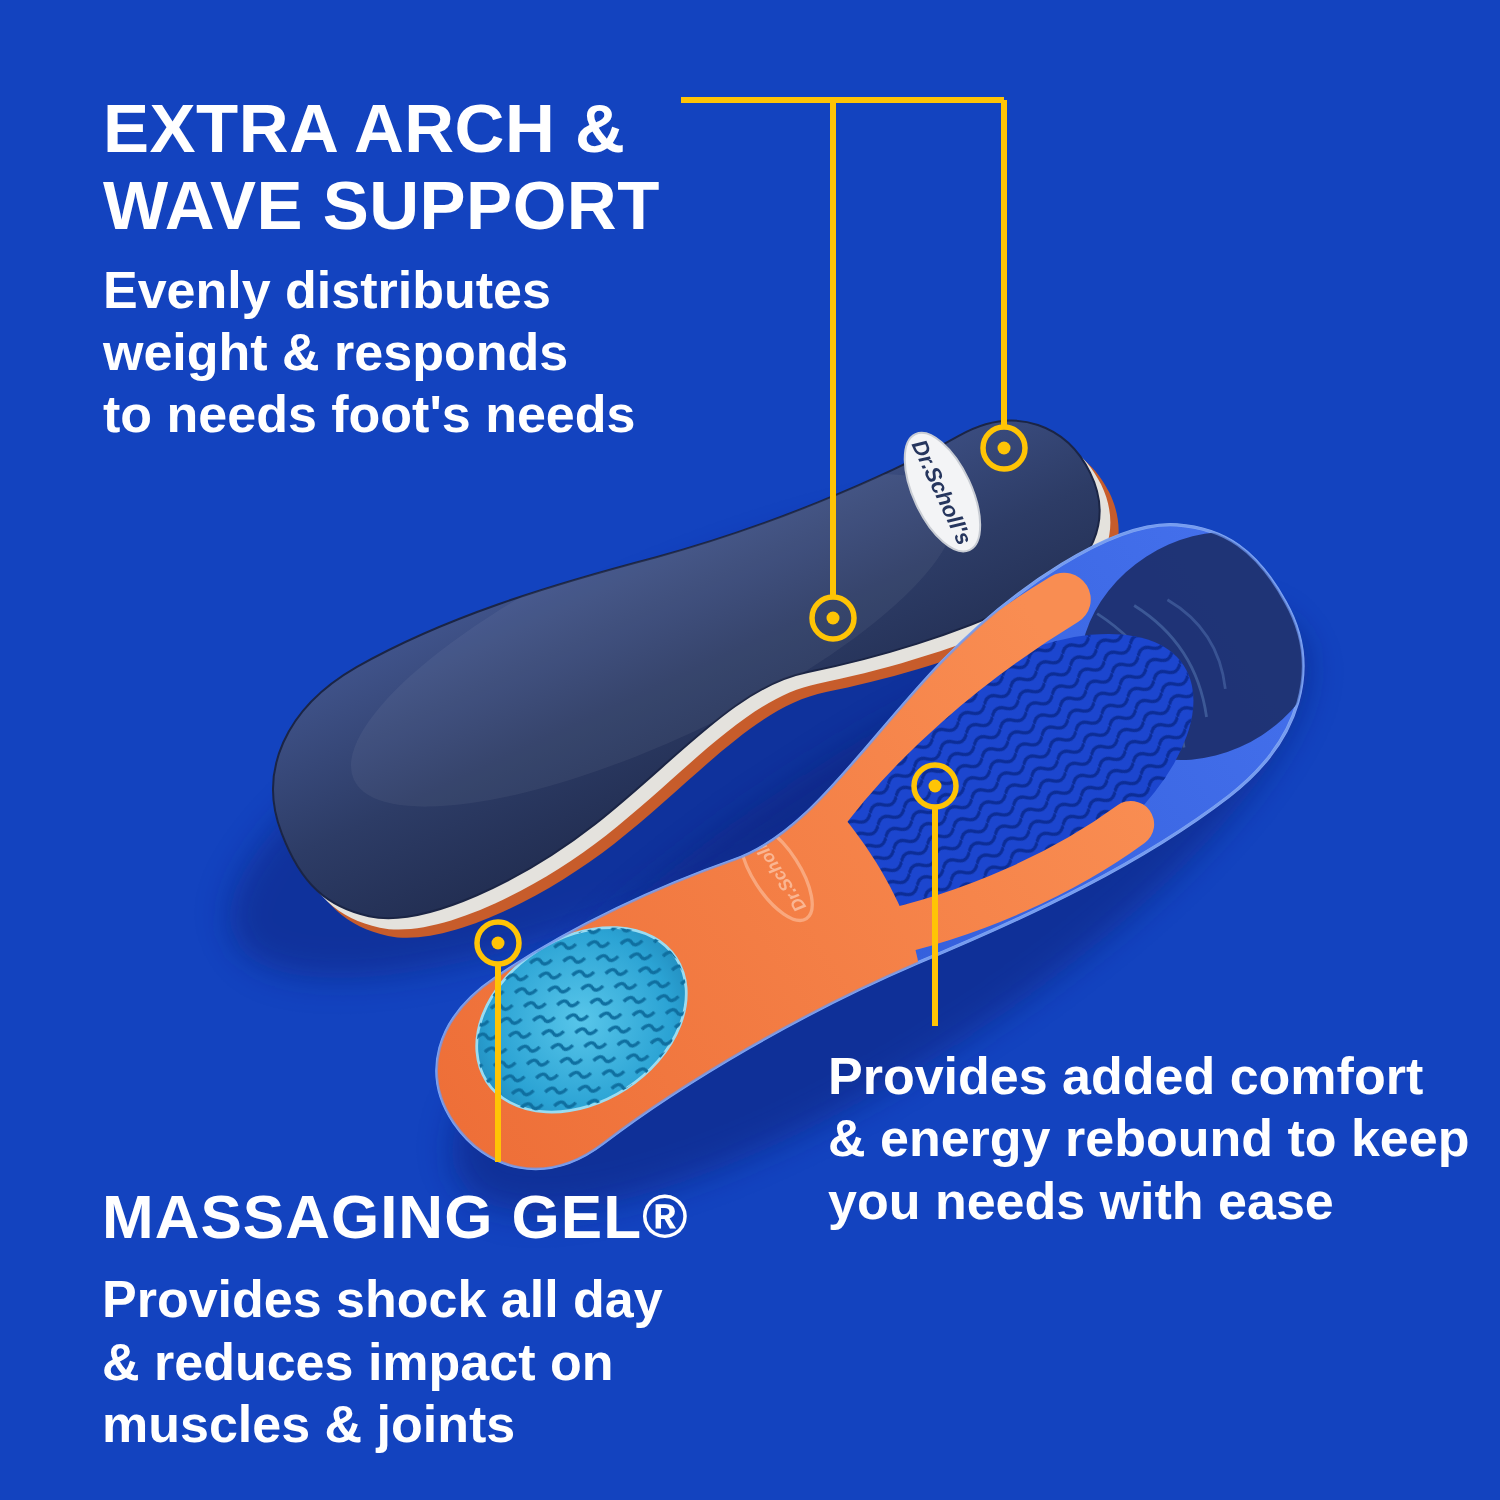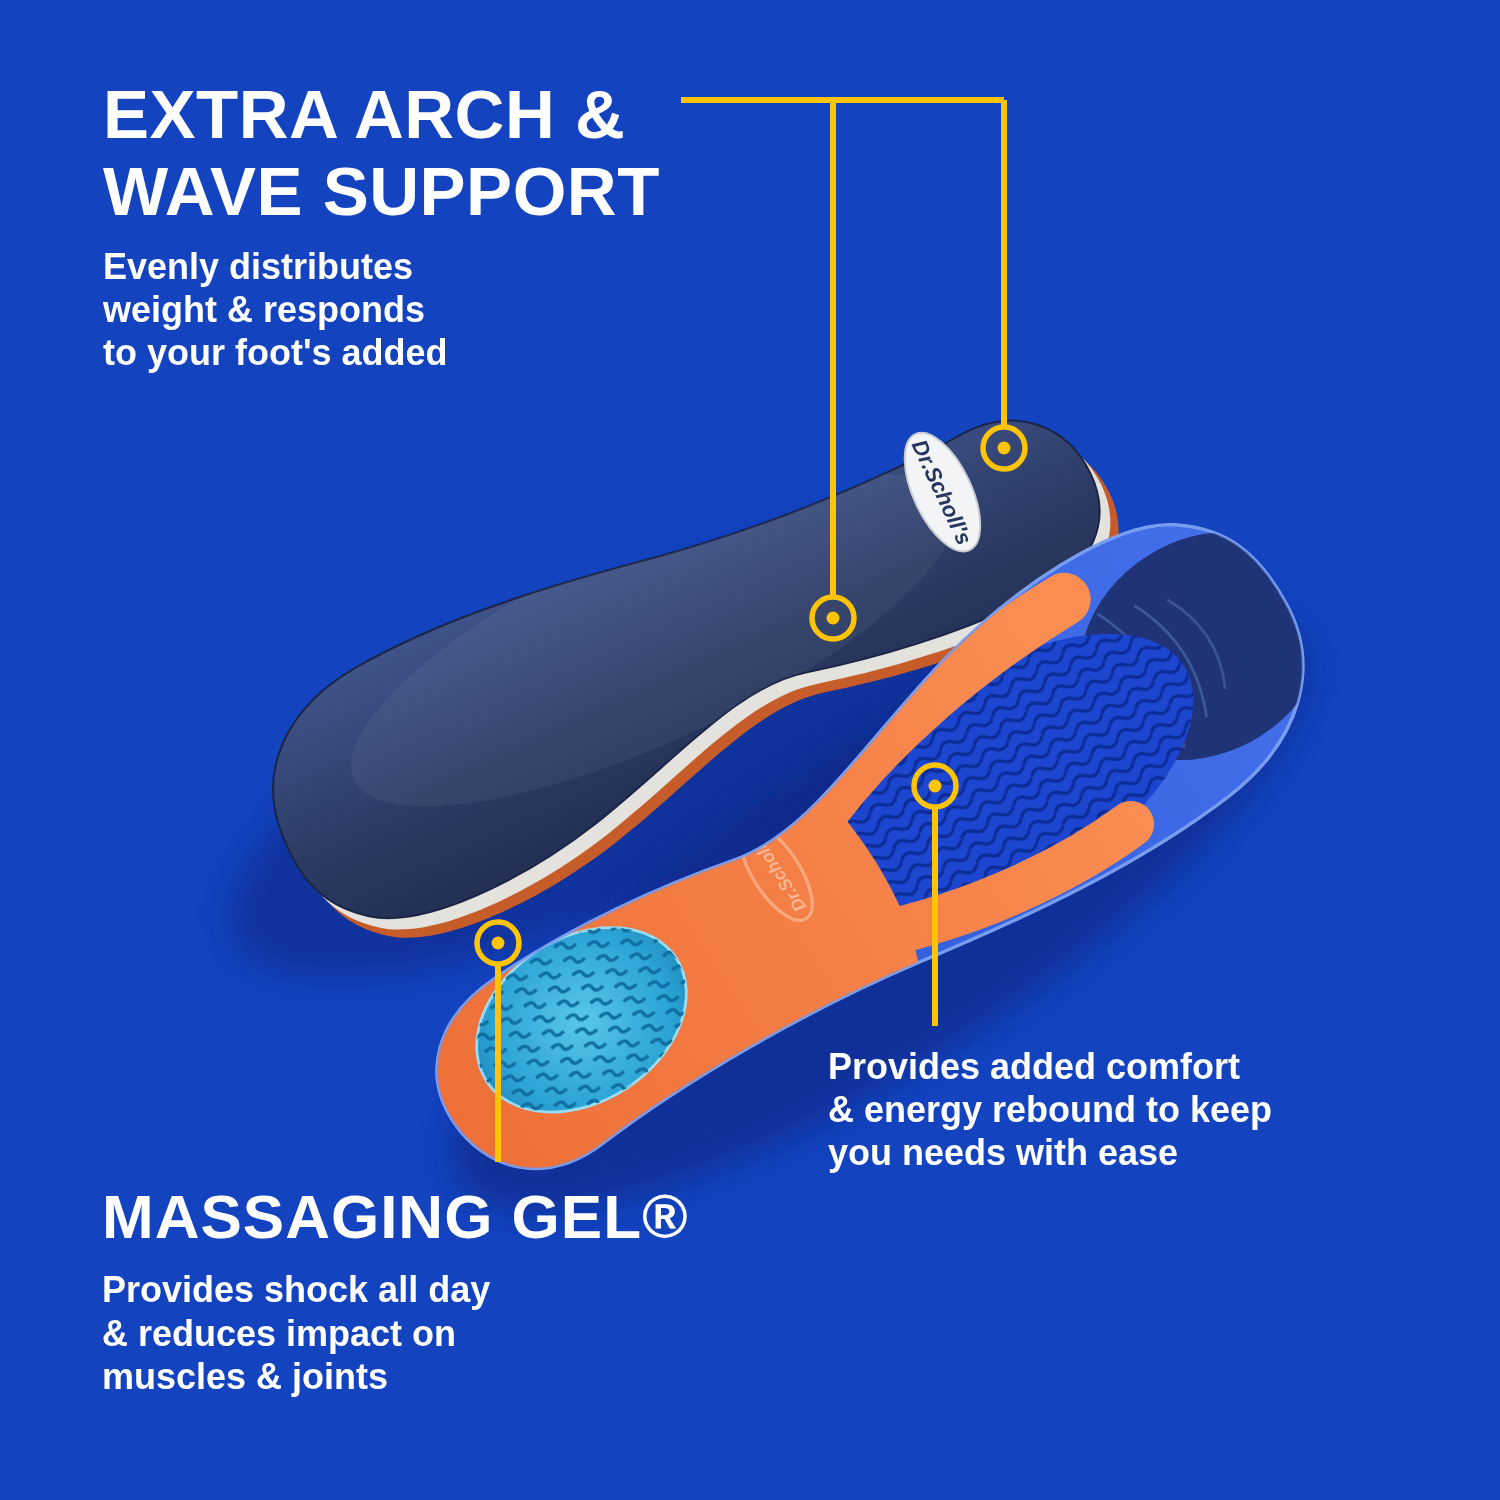--- a/index.html
+++ b/index.html
@@ -7,22 +7,22 @@
     position:relative; width:1500px; height:1500px;
     background:#1343bf; overflow:hidden;
     font-family:"Liberation Sans", sans-serif;
   }
   .canvas svg { position:absolute; left:0; top:0; }
   .label { position:absolute; color:#ffffff; }
   .label .line { display:block; }
   .headline { margin:0; font-weight:800; line-height:1.12; letter-spacing:0.5px; color:#ffffff; }
   .headline.big { font-size:69px; }
   .headline.med { font-size:62px; line-height:1.2; letter-spacing:1px; }
-  .bodytext { margin:14px 0 0 0; font-weight:700; font-size:36px; line-height:1.2; color:#ffffff; }
-  .sec-arch { left:103px; top:76px; }
+  .bodytext { margin:14px 0 0 0; font-weight:700; font-size:52px; line-height:1.2; color:#ffffff; }
+  .sec-arch { left:103px; top:90px; }
   .sec-gel  { left:102px; top:1180px; }
   .sec-wave { left:828px; top:1026px; }
   .sec-wave .bodytext { margin-top:19px; }
 </style>
 </head>
 <body>
 
 <div class="canvas">
 
   <svg width="1500" height="1500" viewBox="0 0 1500 1500">
@@ -128,21 +128,21 @@
   </svg>
 
   <section class="label sec-arch">
     <h1 class="headline big">
       <span class="line">EXTRA ARCH &amp;</span>
       <span class="line">WAVE SUPPORT</span>
     </h1>
     <p class="bodytext">
       <span class="line">Evenly distributes</span>
       <span class="line">weight &amp; responds</span>
-      <span class="line">to your foot's added</span>
+      <span class="line">to needs foot's needs</span>
     </p>
   </section>
 
   <section class="label sec-gel">
     <h2 class="headline med">
       <span class="line">MASSAGING GEL®</span>
     </h2>
     <p class="bodytext">
       <span class="line">Provides shock all day</span>
       <span class="line">&amp; reduces impact on</span>

